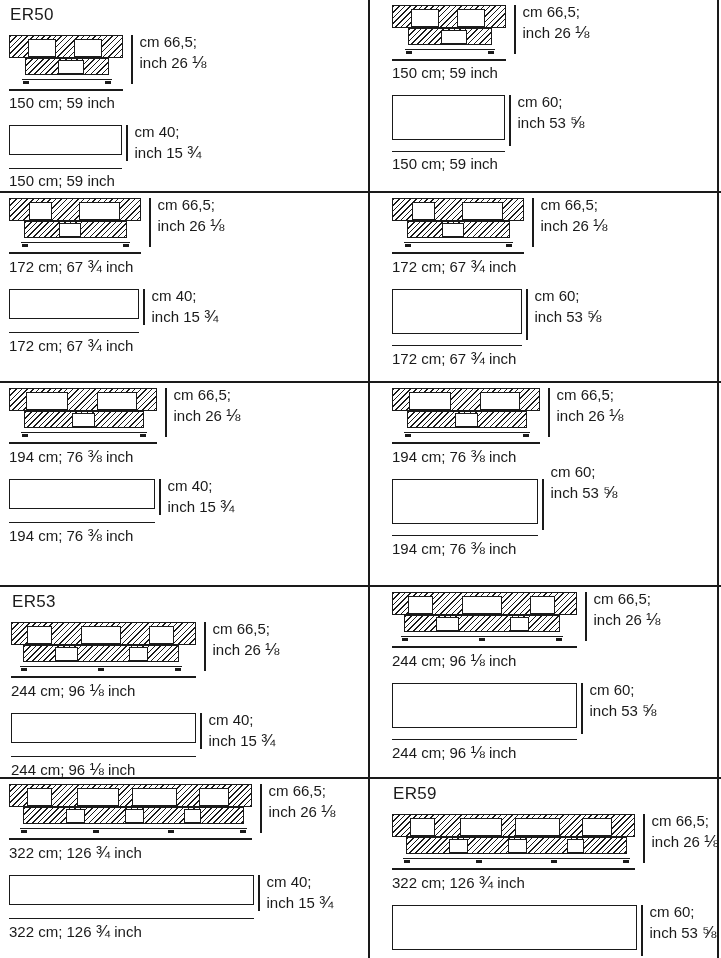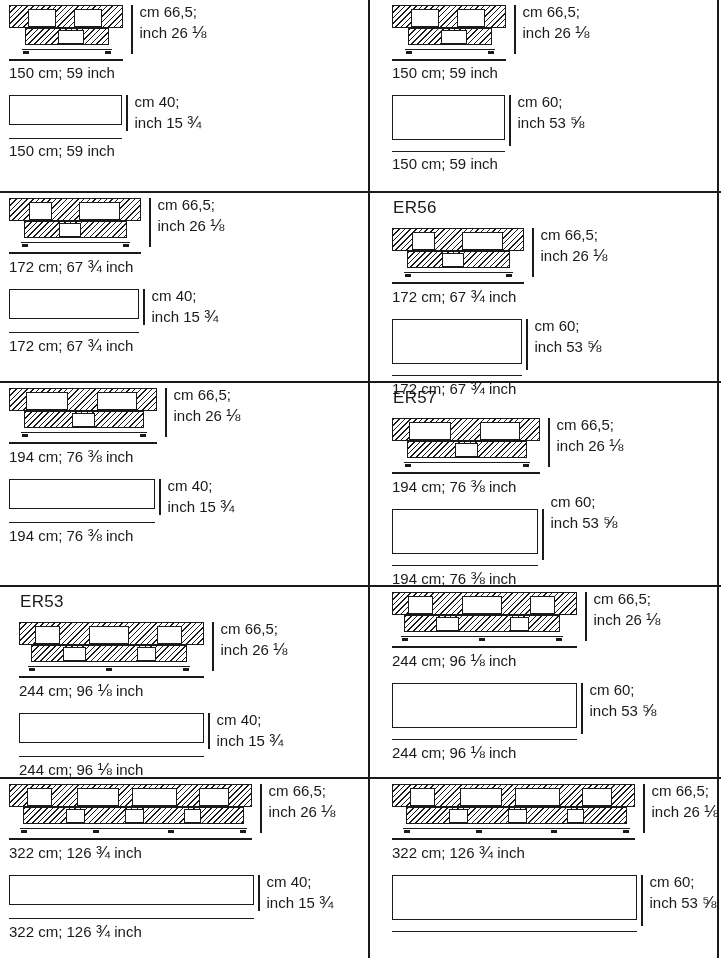--- a/index.html
+++ b/index.html
@@ -47,20 +47,21 @@
   }
   .topview { margin-top:12px; }
   .rect { border:1.5px solid #1a1a1a; background:#ffffff; flex:none; }
   .fr { font-size:1.15em; }
 </style>
 </head>
 <body>
 
 <main id="sheet">
     <section class="cell" style="left: 0px; top: 0px; width: 368px; height: 191px; padding-left: 9px;">
+      <h2 class="title">ER50</h2>
       <div class="block">
         <div class="front" style="width: 114px;">
           <div class="band hatch" style="height: 23px;">
             <div class="win top" style="left: 16.1%; width: 24.8%;"></div>
             <div class="win top" style="left: 57%; width: 25%;"></div>
           </div>
           <div class="band hatch" style="height: 17px; margin-left: 16px; margin-right: 14px;">
             <div class="win bot" style="left: 38.6%; width: 31.7%;"></div>
           </div>
           <div class="plinth" style="margin-left: 13px; margin-right: 11px;">
@@ -149,21 +150,20 @@
         <div class="vline" style="height: 36px;"></div>
         <div class="dim-label">
           <div>cm 40;</div>
           <div>inch 15 <span class="fr">¾</span></div>
         </div>
       </div>
       <div class="hline" style="width: 130px;"></div>
       <div class="width-label">172 cm; 67 <span class="fr">¾</span> inch</div>
     </section>
     <section class="cell" style="left: 370px; top: 193px; width: 347px; height: 188px; padding-left: 22px;">
-      <h2 class="title">ER56</h2>
       <div class="block">
         <div class="front" style="width: 132px;">
           <div class="band hatch" style="height: 23px;">
             <div class="win top" style="left: 14.5%; width: 17.5%;"></div>
             <div class="win top" style="left: 53%; width: 31.8%;"></div>
           </div>
           <div class="band hatch" style="height: 17px; margin-left: 15px; margin-right: 14px;">
             <div class="win bot" style="left: 34%; width: 21.5%;"></div>
           </div>
           <div class="plinth" style="margin-left: 12px; margin-right: 11px;">
@@ -218,21 +218,20 @@
         <div class="vline" style="height: 36px;"></div>
         <div class="dim-label">
           <div>cm 40;</div>
           <div>inch 15 <span class="fr">¾</span></div>
         </div>
       </div>
       <div class="hline" style="width: 146px;"></div>
       <div class="width-label">194 cm; 76 <span class="fr">⅜</span> inch</div>
     </section>
     <section class="cell" style="left: 370px; top: 383px; width: 347px; height: 202px; padding-left: 22px;">
-      <h2 class="title">ER57</h2>
       <div class="block">
         <div class="front" style="width: 148px;">
           <div class="band hatch" style="height: 23px;">
             <div class="win top" style="left: 11%; width: 29%;"></div>
             <div class="win top" style="left: 59.7%; width: 27%;"></div>
           </div>
           <div class="band hatch" style="height: 17px; margin-left: 15px; margin-right: 13px;">
             <div class="win bot" style="left: 40%; width: 19%;"></div>
           </div>
           <div class="plinth" style="margin-left: 12px; margin-right: 10px;">
@@ -252,21 +251,21 @@
         <div class="rect" style="width: 146px; height: 45px;"></div>
         <div class="vline" style="height: 51px;"></div>
         <div class="dim-label raised">
           <div>cm 60;</div>
           <div>inch 53 <span class="fr">⅝</span></div>
         </div>
       </div>
       <div class="hline" style="width: 146px;"></div>
       <div class="width-label">194 cm; 76 <span class="fr">⅜</span> inch</div>
     </section>
-    <section class="cell" style="left: 0px; top: 587px; width: 408px; height: 190px; padding-left: 19px;">
+    <section class="cell" style="left: 0px; top: 587px; width: 408px; height: 190px; padding-left: 11px;">
       <h2 class="title">ER53</h2>
       <div class="block">
         <div class="front" style="width: 185px;">
           <div class="band hatch" style="height: 23px;">
             <div class="win top" style="left: 8.1%; width: 13.5%;"></div>
             <div class="win top" style="left: 37.8%; width: 21.6%;"></div>
             <div class="win top" style="left: 74.8%; width: 13.5%;"></div>
           </div>
           <div class="band hatch" style="height: 17px; margin-left: 12px; margin-right: 17px;">
             <div class="win bot" style="left: 20.2%; width: 14.9%;"></div>
@@ -368,20 +367,21 @@
         <div class="vline" style="height: 36px;"></div>
         <div class="dim-label">
           <div>cm 40;</div>
           <div>inch 15 <span class="fr">¾</span></div>
         </div>
       </div>
       <div class="hline" style="width: 245px;"></div>
       <div class="width-label">322 cm; 126 <span class="fr">¾</span> inch</div>
     </section>
     <section class="cell" style="left: 370px; top: 779px; width: 347px; height: 179px; padding-left: 22px;">
+      <h2 class="title">ER59</h2>
       <div class="block">
         <div class="front" style="width: 243px;">
           <div class="band hatch" style="height: 23px;">
             <div class="win top" style="left: 7%; width: 10.3%;"></div>
             <div class="win top" style="left: 27.6%; width: 17.7%;"></div>
             <div class="win top" style="left: 50.6%; width: 18.5%;"></div>
             <div class="win top" style="left: 78.6%; width: 12.3%;"></div>
           </div>
           <div class="band hatch" style="height: 17px; margin-left: 14px; margin-right: 8px;">
             <div class="win bot" style="left: 19%; width: 9%;"></div>

